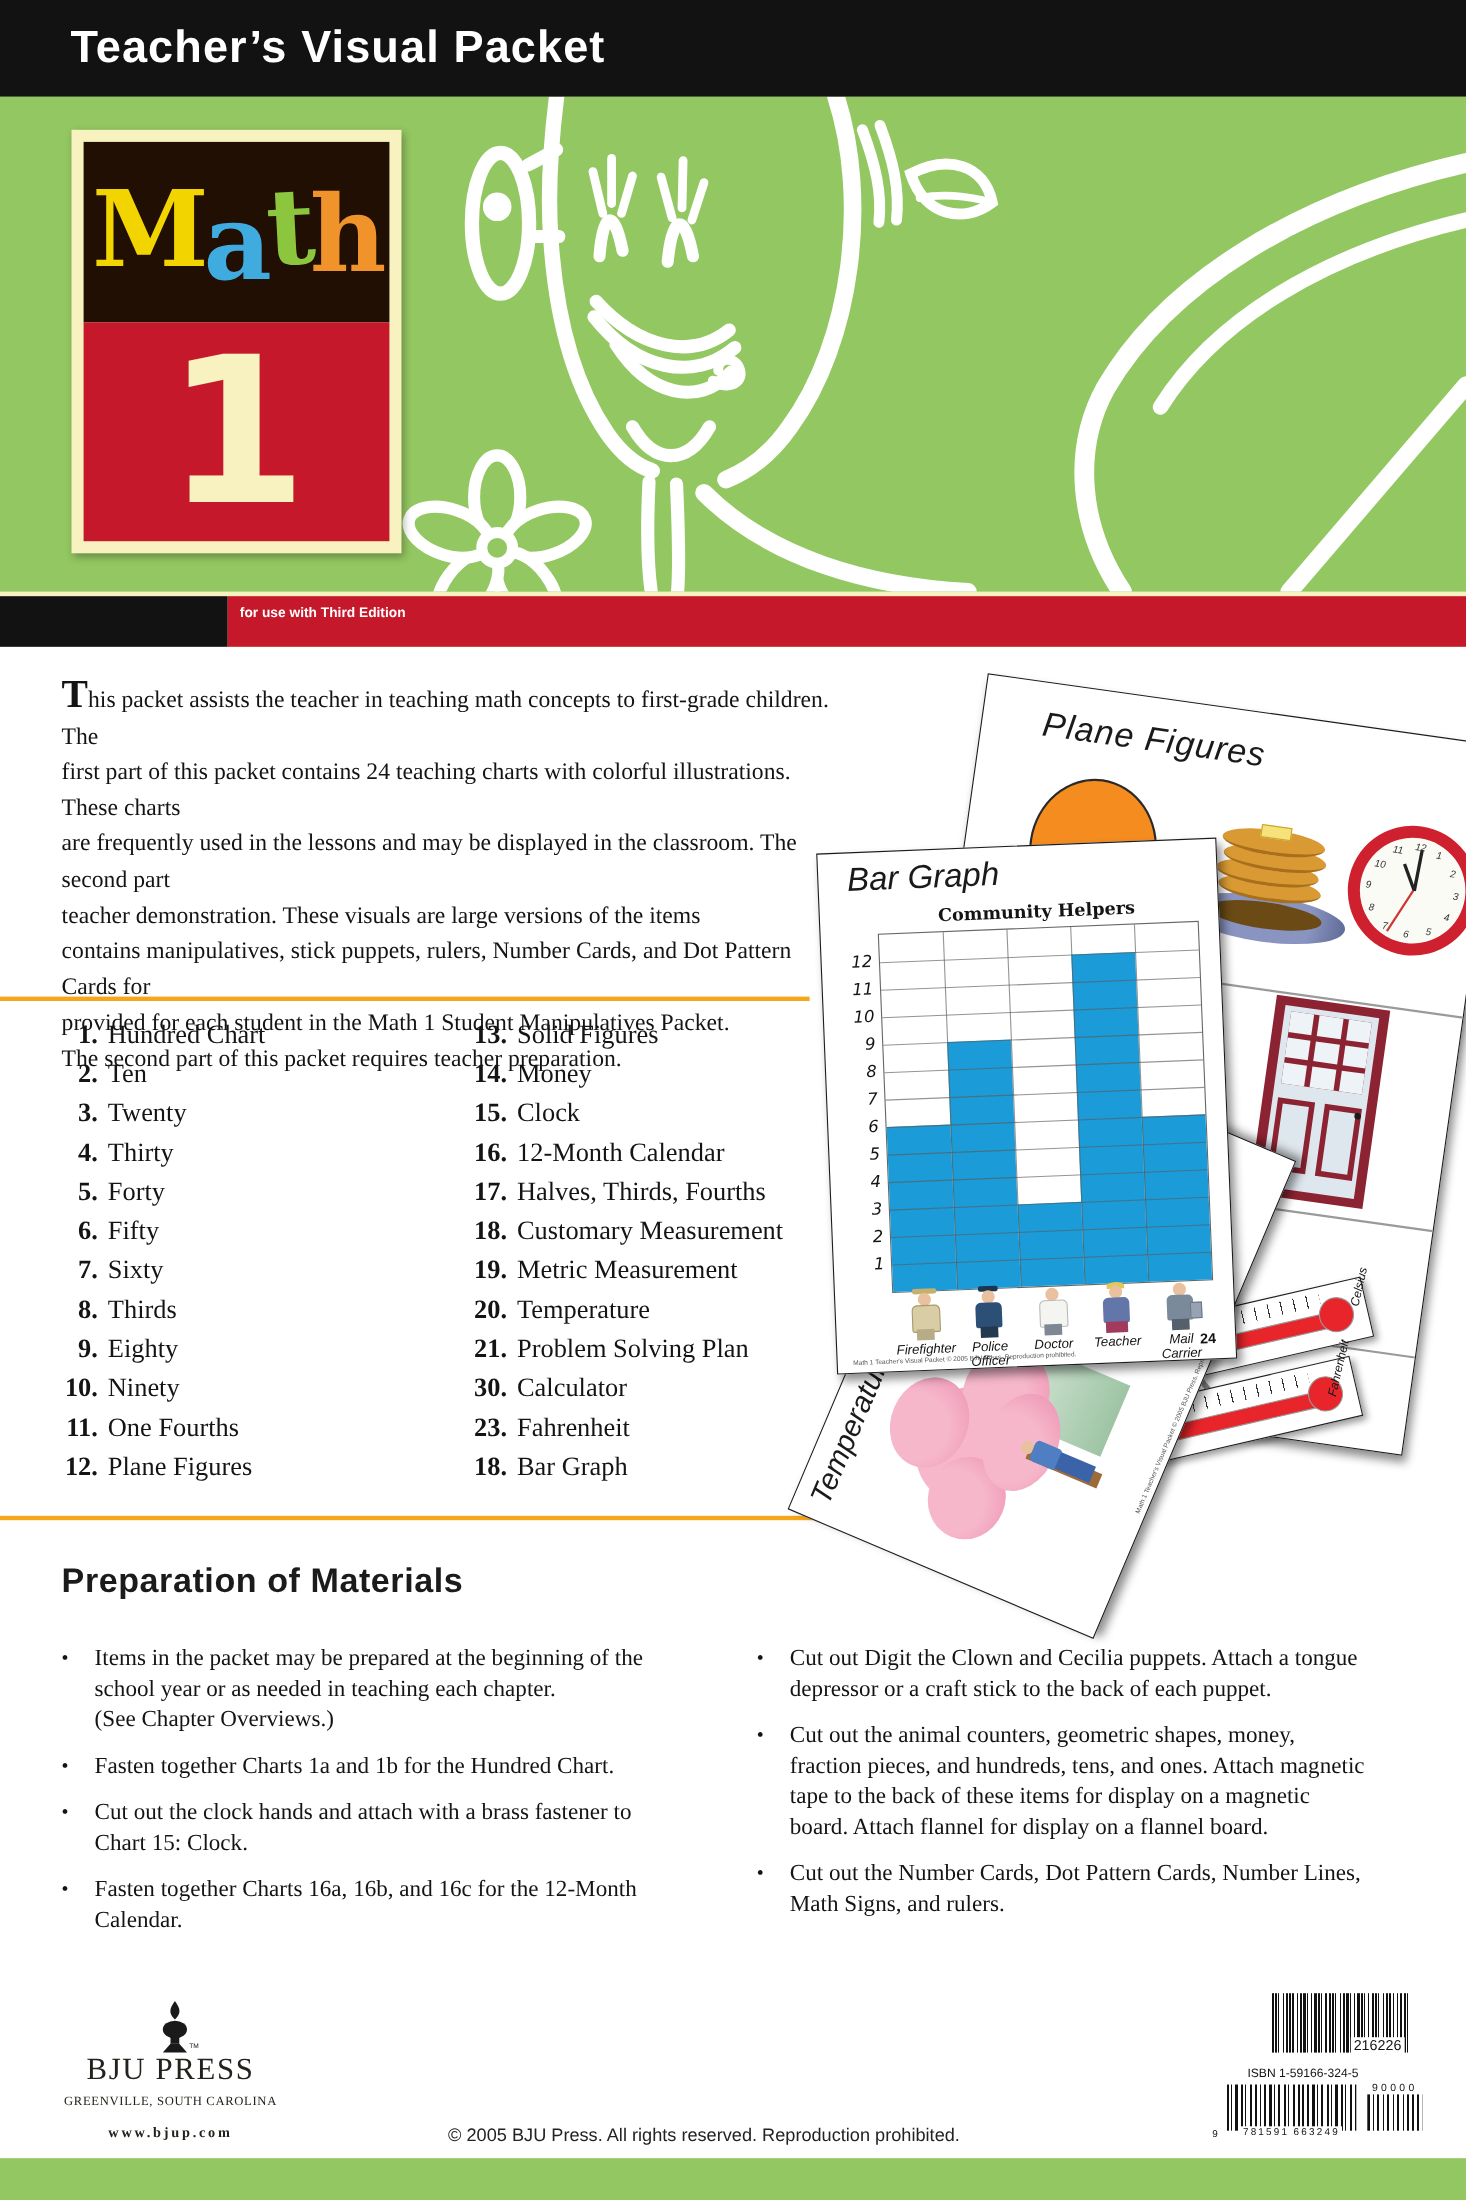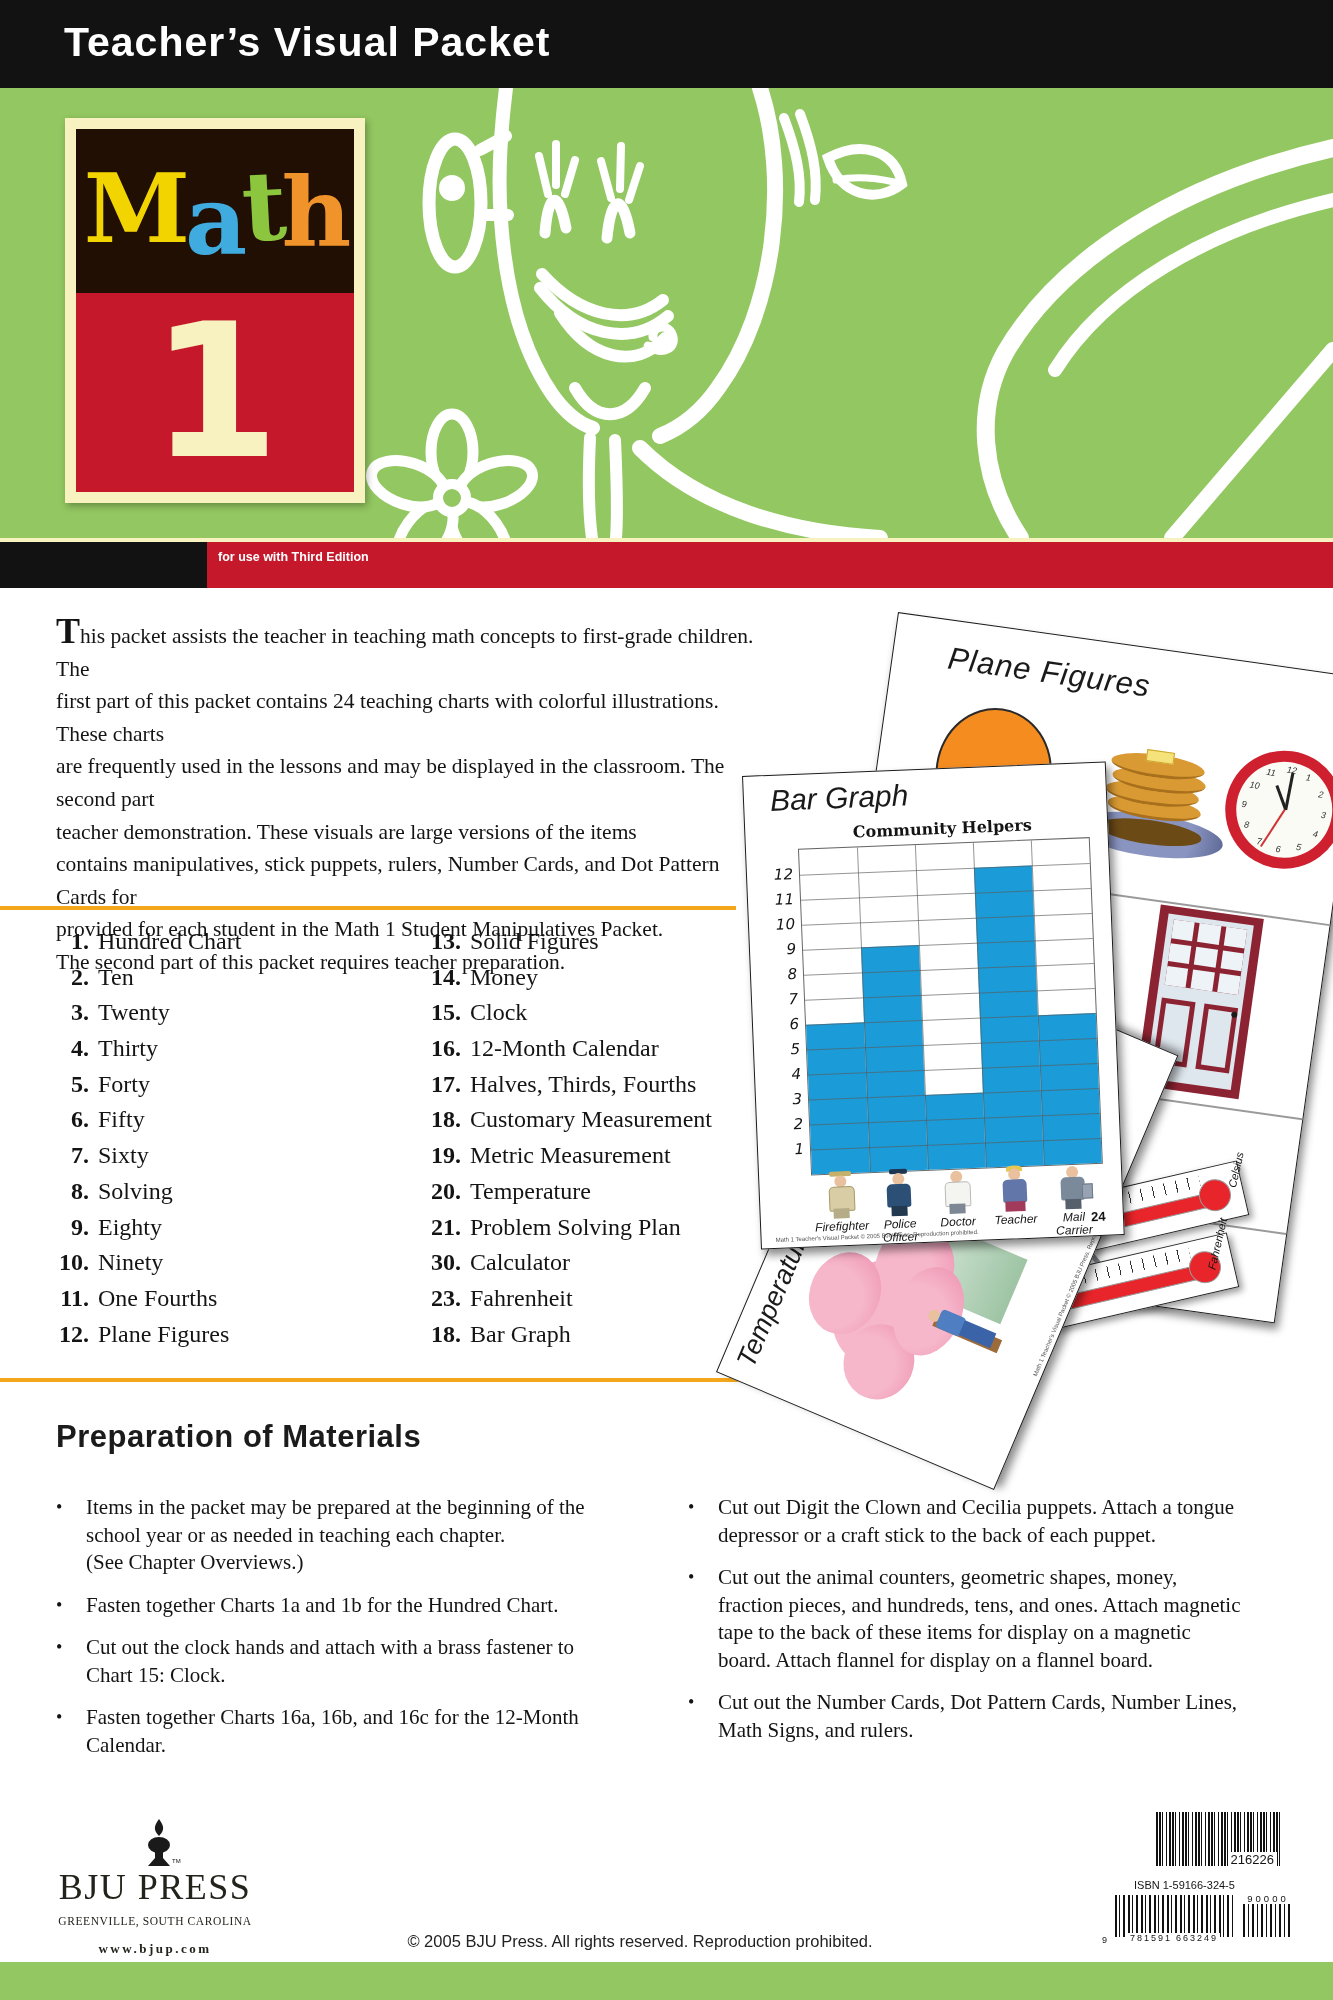--- a/index.html
+++ b/index.html
@@ -148,21 +148,21 @@
   .fg-po .hat { left:13px; top:-4px; width:18px; height:5px; background:#1d3550; border-radius:2px; }
   .fg-dr .body { background:#f4f4f0; border:1px solid #b9b9b9; } .fg-dr .legs { background:#7d8894; }
   .fg-te .hat { left:14px; top:-3px; width:16px; height:6px; background:#e7c654; border-radius:50% 50% 0 0; }
   .fg-te .body { background:#6276aa; } .fg-te .legs { left:12px; width:20px; background:#a23a5c; }
   .fg-mc .body { background:#7b8a9b; } .fg-mc .legs { background:#56606c; }
   .fg-mc .bag { left:31px; top:18px; width:9px; height:13px; background:#97a3b2; border:1px solid #6d7887; }
   
   .lamp { position:absolute; left:140px; top:1818px; }
   .tm { position:absolute; left:172px; top:1858px; font-family:"Liberation Sans", sans-serif; font-size:6px; }
   .publisher-block { position:absolute; left:30px; top:1866px; width:250px; text-align:center; color:#23231c; }
-  .publisher { font-size:36px; letter-spacing:1.5px; }
+  .publisher { font-size:28px; letter-spacing:1.5px; }
   .location { font-size:11.5px; letter-spacing:0.6px; margin-top:7px; }
   .website { font-size:13px; font-weight:bold; letter-spacing:2.5px; margin-top:14px; }
   .copyright { position:absolute; left:340px; top:1932px; width:600px; text-align:center; font-family:"Liberation Sans", sans-serif; font-size:16.5px; color:#222; }
   .barcode1 { position:absolute; left:1156px; top:1812px; width:126px; height:54px;
     background:repeating-linear-gradient(90deg,#111 0 2px,#fff 2px 3px,#111 3px 5px,#fff 5px 6px,#111 6px 7px,#fff 7px 10px,#111 10px 11px,#fff 11px 13px); }
   .barcode1 .num { position:absolute; right:5px; bottom:-1px; background:#fff; padding:0 3px; font-family:"Liberation Sans", sans-serif; font-size:13px; }
   .isbn { position:absolute; left:1134px; top:1879px; font-family:"Liberation Sans", sans-serif; font-size:11px; }
   .ean { position:absolute; left:1102px; top:1895px; width:192px; height:54px; font-family:"Liberation Sans", sans-serif; }
   .ean .prefix { position:absolute; left:0; bottom:4px; font-size:9px; }
   .ean .bars { position:absolute; left:13px; top:0; width:118px; height:42px;
@@ -289,21 +289,21 @@
       <div class="cl-item">
         <span class="cl-num">6.</span>
         <span class="cl-label">Fifty</span>
       </div>
       <div class="cl-item">
         <span class="cl-num">7.</span>
         <span class="cl-label">Sixty</span>
       </div>
       <div class="cl-item">
         <span class="cl-num">8.</span>
-        <span class="cl-label">Solving</span>
+        <span class="cl-label">Thirds</span>
       </div>
       <div class="cl-item">
         <span class="cl-num">9.</span>
         <span class="cl-label">Eighty</span>
       </div>
       <div class="cl-item">
         <span class="cl-num">10.</span>
         <span class="cl-label">Ninety</span>
       </div>
       <div class="cl-item">

